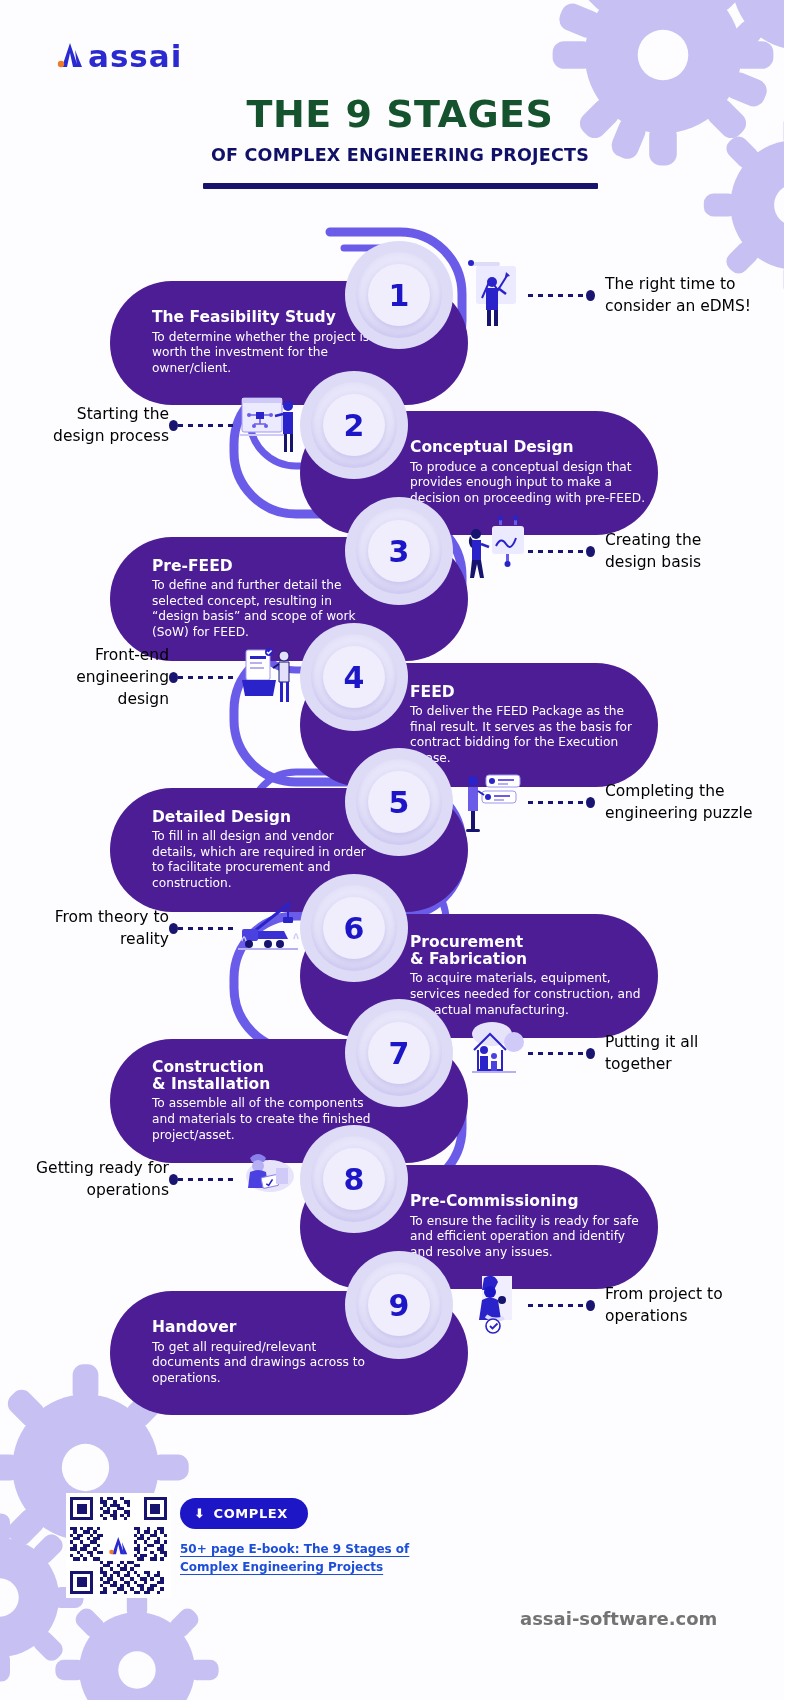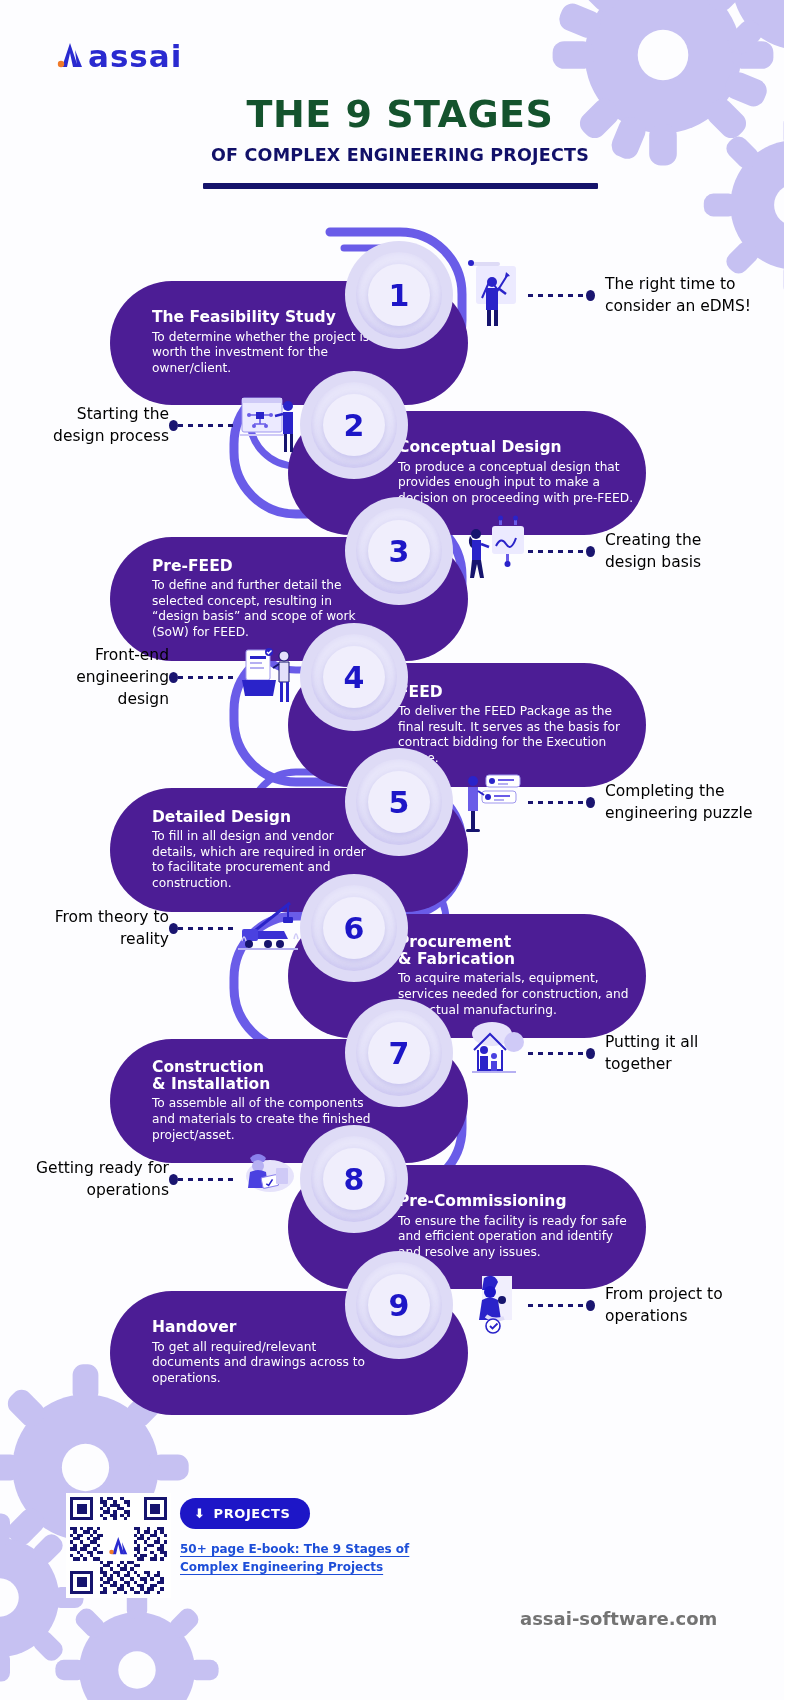--- a/index.html
+++ b/index.html
@@ -64,21 +64,21 @@
 
   
   .stage { position: absolute; left: 0; width: 800px; height: 124px; }
 
   .pill {
     position: absolute; top: 0; height: 124px;
     background: #4c1d95; border-radius: 62px;
     display: flex; align-items: center; margin-top: 48px;
   }
   .pill.left  { left: 110px;  width: 358px; }
-  .pill.right { left: 288px;  width: 358px; }
+  .pill.right { left: 300px;  width: 358px; }
 
   .pill-text { position: absolute; color: #ffffff; }
   .pill.left  .pill-text { left: 42px; width: 222px; }
   .pill.right .pill-text { left: 110px; width: 238px; }
 
   .stage-title {
     font-size: 15.5px; font-weight: 700; line-height: 1.12;
     font-family: "DejaVu Sans", sans-serif; margin-bottom: 3px;
   }
   .stage-desc {
@@ -793,20 +793,20 @@
           <path d="M14 4 L22 27 L17 27 L14 14 L11 27 L6 27 Z" fill="#2a2ad0"></path>
           <path d="M19 11 L26 27 L21 27 Z" fill="#2a2ad0"></path>
           <circle cx="5" cy="24" r="3" fill="#f07a2a"></circle>
         </svg>
       </span>
     </div>
   </div>
 
   <button class="download-btn">
     <span class="dl-arrow">⬇</span>
-    <span>PROJECTS</span>
+    <span>COMPLEX</span>
   </button>
 
   <a class="ebook-link">50+ page E-book: The 9 Stages of Complex Engineering Projects</a>
 
   <div class="site-url">assai-software.com</div>
 
 </div>
 
 </body></html>

